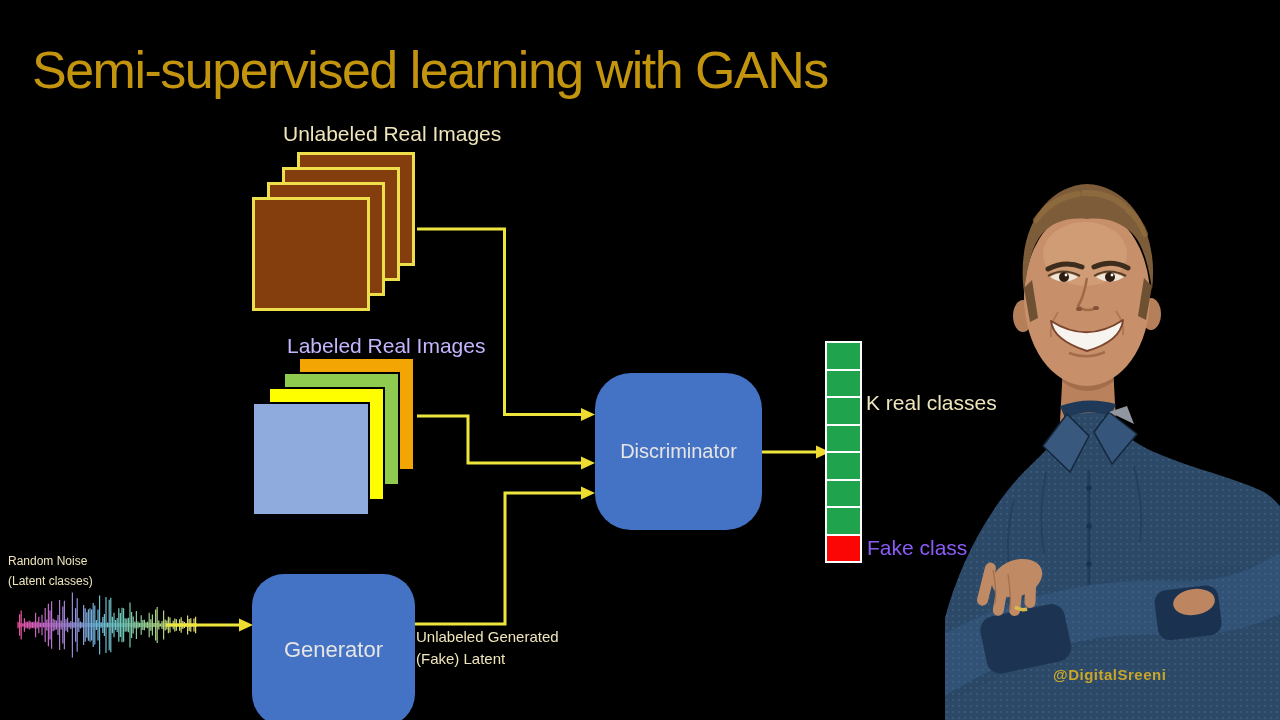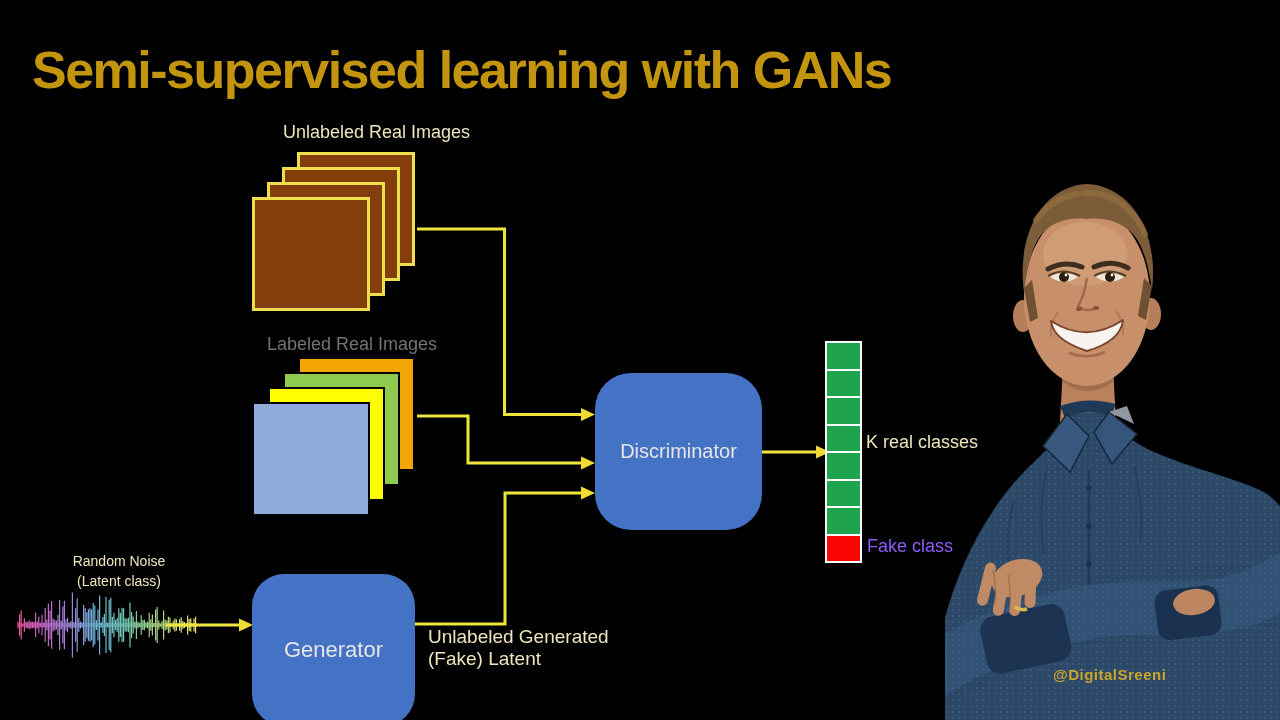--- a/index.html
+++ b/index.html
@@ -1,25 +1,25 @@
 <!DOCTYPE html>
 <html><head>
 <meta charset="utf-8">
 <style>
   html,body{margin:0;padding:0;background:#000;}
   .slide{position:relative;width:1280px;height:720px;background:#000;overflow:hidden;
          font-family:"Liberation Sans",sans-serif;}
   .abs{position:absolute;}
-  #title{left:32px;top:40px;font-size:52px;font-weight:bold;letter-spacing:-1.5px;z-index:2;}
-  .lbl{color:#EEE5BB;font-size:18px;z-index:2;white-space:nowrap;}
+  #title{left:32px;top:40px;font-size:52px;font-weight:normal;letter-spacing:-1.5px;z-index:2;}
+  .lbl{color:#EEE5BB;font-size:21px;z-index:2;white-space:nowrap;}
   #unlabeled-label{left:283px;top:122px;}
   #labeled-label{left:267px;top:334px;}
-  #noise-label{left:28px;top:551px;width:182px;text-align:center;font-size:14px;line-height:20px;white-space:normal;}
-  #generated-label{left:428px;top:626px;font-size:19px;line-height:22px;white-space:normal;}
-  #kreal-label{left:866px;top:432px;}
+  #noise-label{left:8px;top:551px;width:182px;font-size:12px;line-height:20px;white-space:normal;}
+  #generated-label{left:416px;top:626px;font-size:15px;line-height:22px;white-space:normal;}
+  #kreal-label{left:866px;top:391px;}
   #fake-label{left:867px;top:536px;}
   .sq{position:absolute;box-sizing:border-box;z-index:2;}
   .sq.u{width:118px;height:114px;border:3px solid #EDDF4B;}
   .sq.l{width:117px;height:114px;border:2px solid #000;}
   .node{position:absolute;display:flex;align-items:center;justify-content:center;
         color:#e5e5e5;z-index:2;}
   #generator{left:252px;top:550px;width:163px;height:152px;border-radius:32px;font-size:22px;}
   #discriminator{left:595px;top:373px;width:167px;height:157px;border-radius:36px;font-size:20px;}
   #connectors{left:0;top:0;z-index:1;pointer-events:none;}
   #class-cells{left:825px;top:341px;width:37px;height:222px;background:#fff;
@@ -34,29 +34,29 @@
 <div class="slide">
 
   <div class="abs" id="title" style="color: rgb(195, 149, 15);">Semi-supervised learning with GANs</div>
 
   <div class="abs lbl" id="unlabeled-label" style="color: rgb(238, 229, 187);">Unlabeled Real Images</div>
   <div class="sq u" style="left: 297px; top: 152px; background: rgb(132, 61, 12);"></div>
   <div class="sq u" style="left: 282px; top: 167px; background: rgb(132, 61, 12);"></div>
   <div class="sq u" style="left: 267px; top: 182px; background: rgb(132, 61, 12);"></div>
   <div class="sq u" style="left: 252px; top: 197px; background: rgb(132, 61, 12);"></div>
 
-  <div class="abs lbl" id="labeled-label" style="color: #737373;">Labeled Real Images</div>
+  <div class="abs lbl" id="labeled-label" style="color: #c4b5fd; margin-left: 20px;">Labeled Real Images</div>
   <div class="sq l" style="left: 298px; top: 357px; background: rgb(242, 165, 3);"></div>
   <div class="sq l" style="left: 283px; top: 372px; background: rgb(143, 203, 79);"></div>
   <div class="sq l" style="left: 268px; top: 387px; background: rgb(254, 254, 0);"></div>
   <div class="sq l" style="left: 252px; top: 402px; width: 118px; background: rgb(143, 170, 220);"></div>
 
   <div class="abs lbl" id="noise-label" style="color: rgb(238, 229, 187);">
     <div>Random Noise</div>
-    <div>(Latent class)</div>
+    <div>(Latent classes)</div>
   </div>
 
   <div class="abs lbl" id="generated-label" style="color: rgb(238, 229, 187);">
     <div>Unlabeled Generated</div>
     <div>(Fake) Latent</div>
   </div>
 
   <svg class="abs" id="connectors" width="1280" height="720">
     <defs>
       <linearGradient id="wg" gradientUnits="userSpaceOnUse" x1="18" y1="625" x2="197" y2="625">

